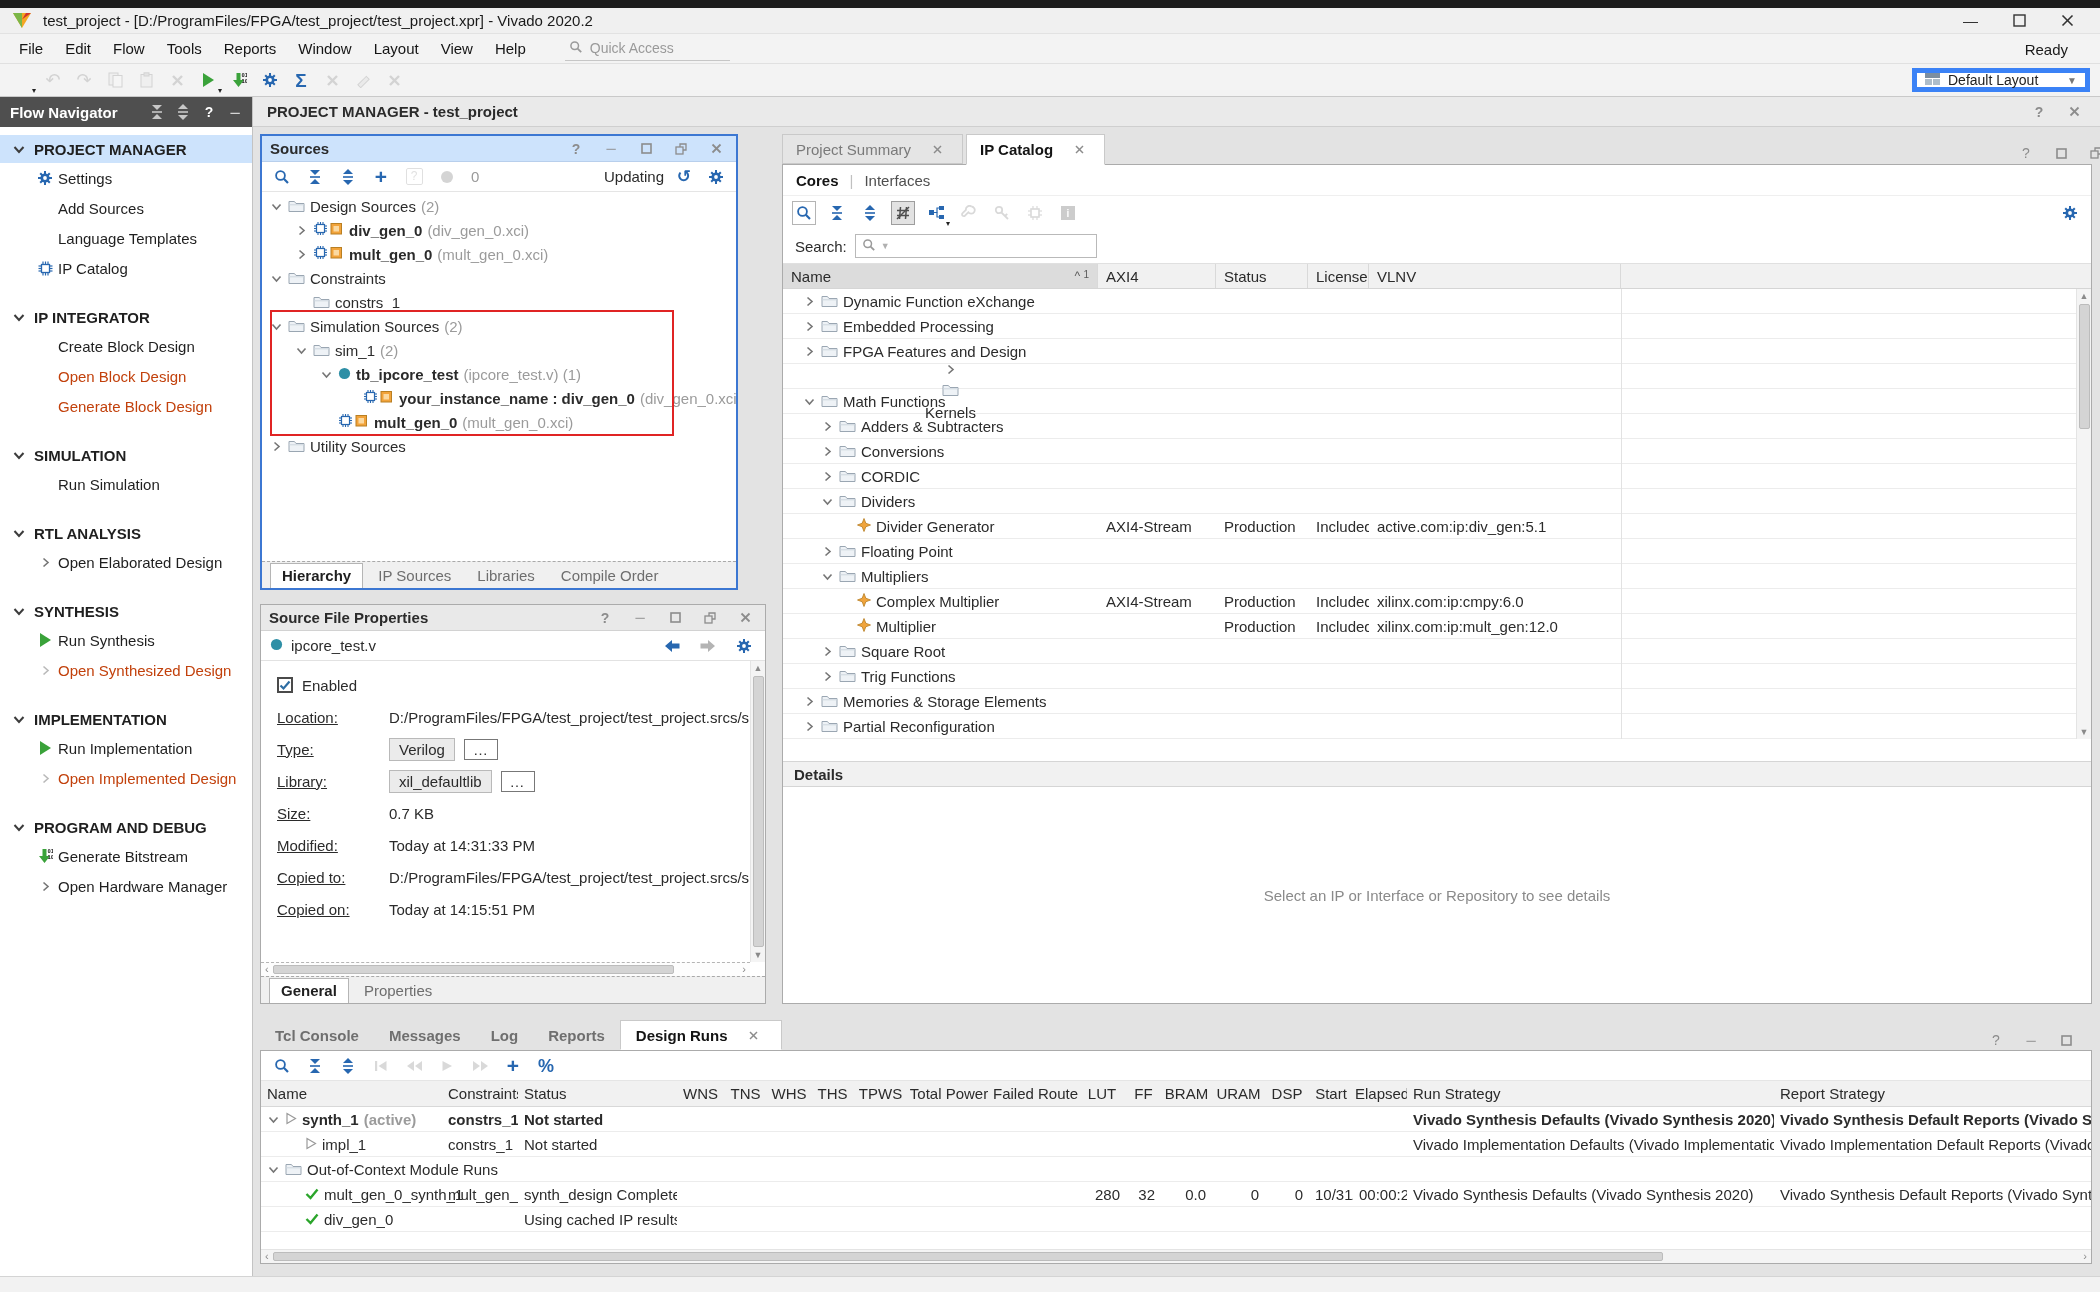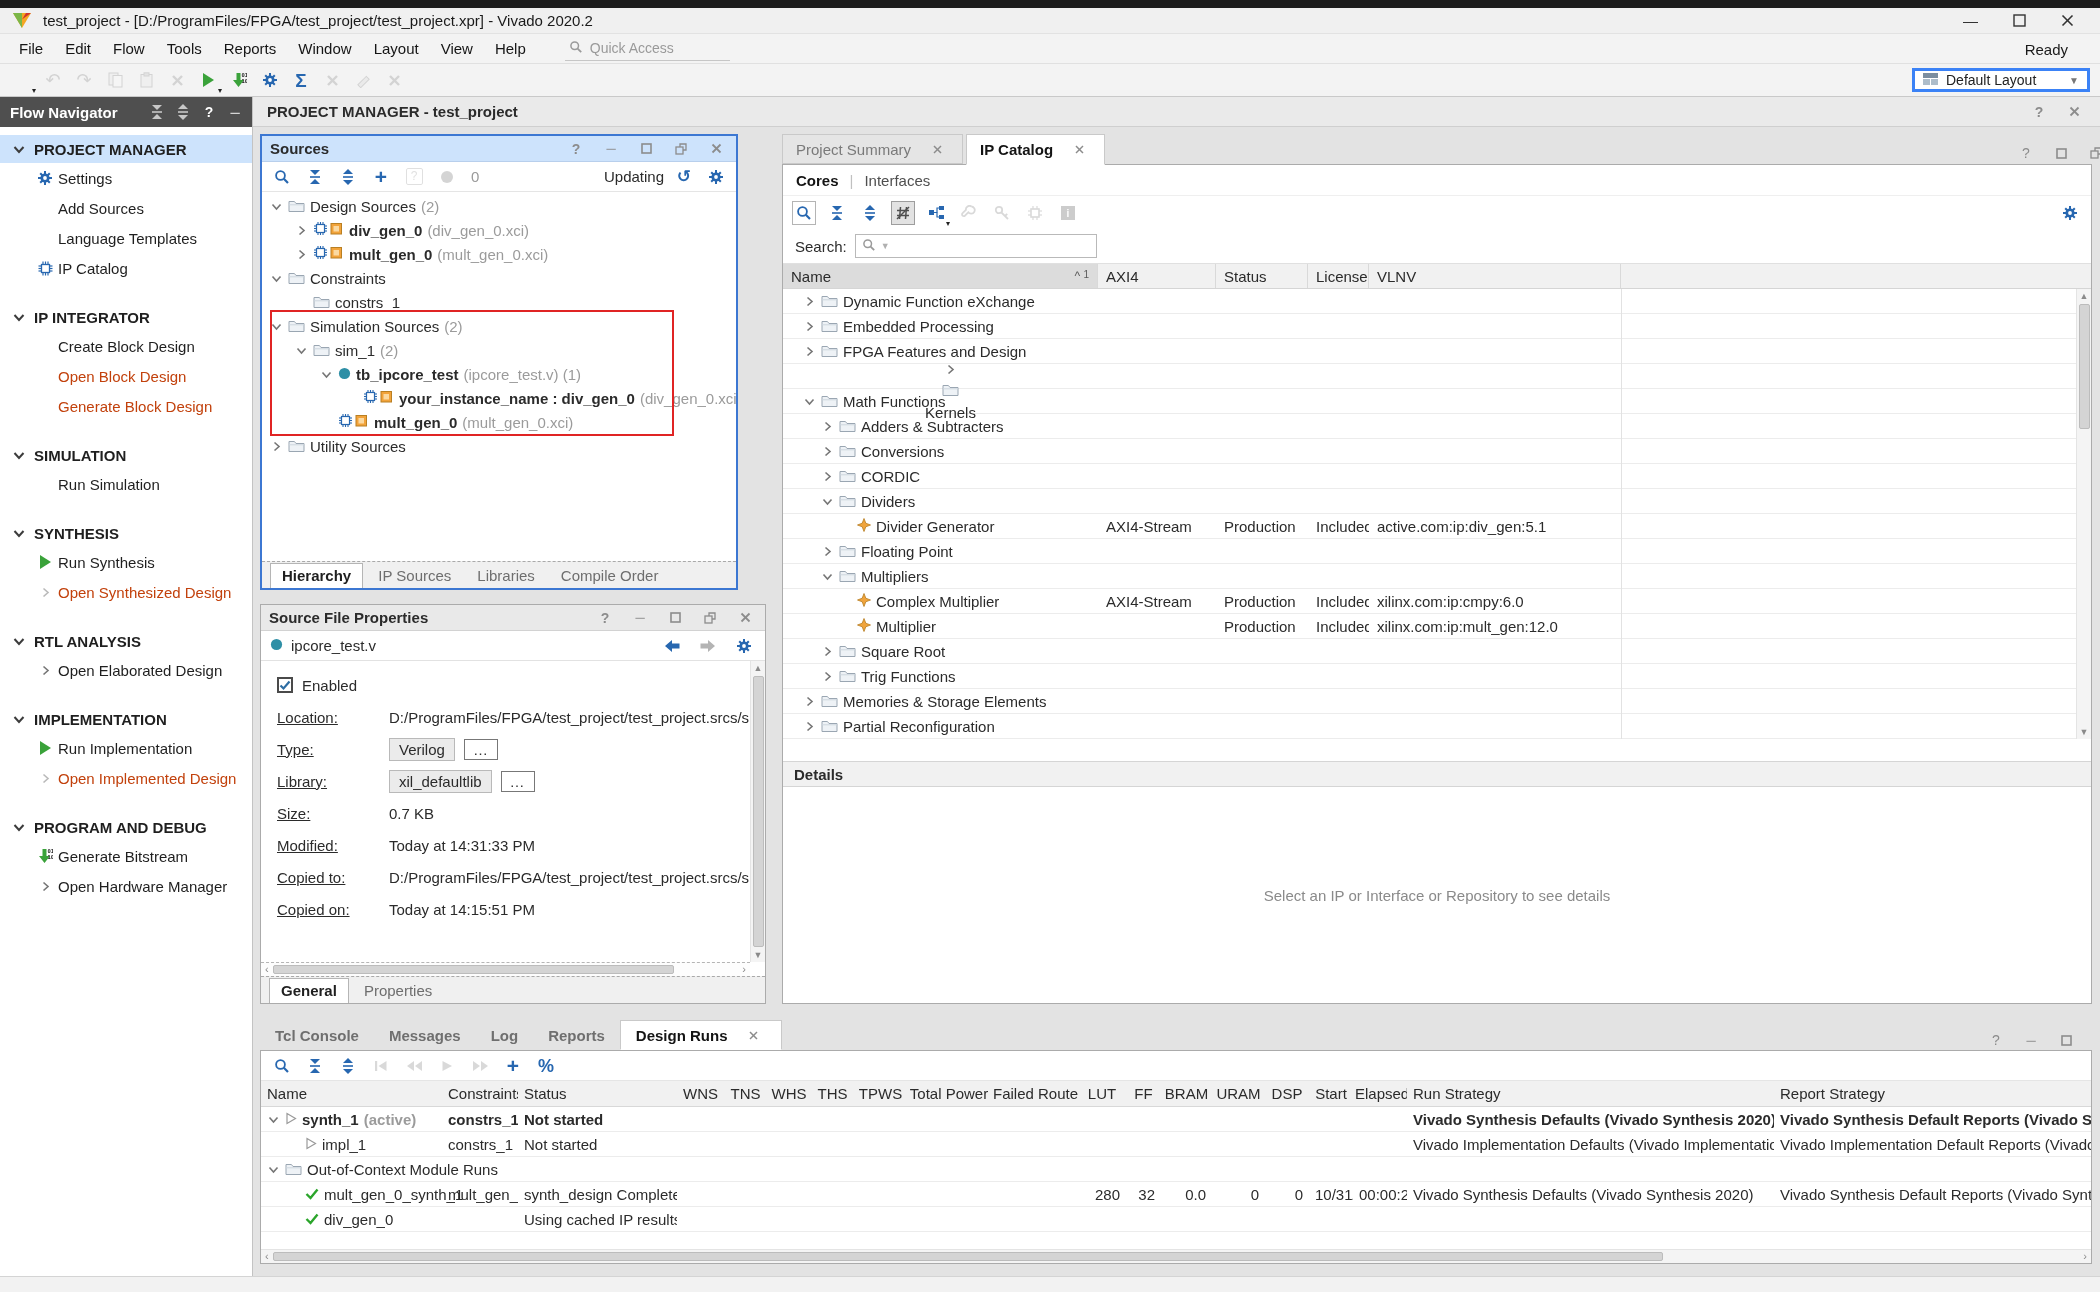--- a/index.html
+++ b/index.html
@@ -21,21 +21,21 @@
 
   .menubar { position:absolute; left:0; top:34px; right:0; height:30px; background:#f3f3f3;
     border-bottom:1px solid #e0e0e0; display:flex; align-items:center; padding-left:8px; }
   .menu-item { padding:4px 11px; color:#151515; }
   .quick-access { margin-left:28px; width:165px; display:flex; align-items:center; gap:7px;
     color:#9a9a9a; border-bottom:1px solid #c6c6c6; padding:3px 4px; font-size:14px; }
   .ready { position:absolute; right:32px; top:7px; color:#1a1a1a; }
 
   .main-toolbar { position:absolute; top:64px; left:0; right:0; height:33px; background:#f3f3f3;
     border-bottom:1px solid #c9c9c9; display:flex; align-items:center; padding:0 10px; gap:7px; }
-  .layout-select { margin-left:auto; width:178px; height:24px; background:#fff; border:3px solid #3b82f6;
+  .layout-select { margin-left:auto; width:178px; height:24px; background:#fff; border:5px solid #3b82f6;
     display:flex; align-items:center; gap:8px; padding:0 8px; font-size:14px; color:#222; }
   .layout-select .dd { margin-left:auto; color:#777; font-size:10px; }
 
   
   .tbtn { min-width:24px; height:24px; display:inline-flex; align-items:center; justify-content:center; position:relative; }
   .tbtn.boxed { border:1px solid #b4b4b4; background:#fff; }
   .tbtn.pressed { border:1px solid #9d9d9d; background:#e2e2e2; }
   .tbtn.disabled { opacity:.5; filter:grayscale(1); }
   .tbtn .caret { position:absolute; right:-2px; bottom:-3px; font-size:8px; color:#222; }
   .badge-num { color:#9a9a9a; margin-left:3px; }
@@ -429,55 +429,55 @@
             <span>Run Simulation</span>
           </div>
         </div>
         <div class="fn-section">
           <div class="fn-sec-header">
             <span class="chev">
               <svg width="12" height="11">
                 <path d="M1.5 3 L6 8 L10.5 3" fill="none" stroke="#3c3c3c" stroke-width="2"></path>
               </svg>
             </span>
+            <span>RTL ANALYSIS</span>
+          </div>
+          <div class="fn-item">
+            <span class="slot">
+              <svg width="11" height="11">
+                <path d="M3.5 1.5 L8 5.5 L3.5 9.5" fill="none" stroke="#767676" stroke-width="1.6"></path>
+              </svg>
+            </span>
+            <span>Open Elaborated Design</span>
+          </div>
+        </div>
+        <div class="fn-section">
+          <div class="fn-sec-header">
+            <span class="chev">
+              <svg width="12" height="11">
+                <path d="M1.5 3 L6 8 L10.5 3" fill="none" stroke="#3c3c3c" stroke-width="2"></path>
+              </svg>
+            </span>
             <span>SYNTHESIS</span>
           </div>
           <div class="fn-item">
             <span class="slot">
               <svg width="14" height="16">
                 <path d="M2 1 L13 8 L2 15 z" fill="#3aa23a"></path>
               </svg>
             </span>
             <span>Run Synthesis</span>
           </div>
           <div class="fn-item disabled">
             <span class="slot">
               <svg width="11" height="11">
                 <path d="M3.5 1.5 L8 5.5 L3.5 9.5" fill="none" stroke="#767676" stroke-width="1.6"></path>
               </svg>
             </span>
             <span>Open Synthesized Design</span>
-          </div>
-        </div>
-        <div class="fn-section">
-          <div class="fn-sec-header">
-            <span class="chev">
-              <svg width="12" height="11">
-                <path d="M1.5 3 L6 8 L10.5 3" fill="none" stroke="#3c3c3c" stroke-width="2"></path>
-              </svg>
-            </span>
-            <span>RTL ANALYSIS</span>
-          </div>
-          <div class="fn-item">
-            <span class="slot">
-              <svg width="11" height="11">
-                <path d="M3.5 1.5 L8 5.5 L3.5 9.5" fill="none" stroke="#767676" stroke-width="1.6"></path>
-              </svg>
-            </span>
-            <span>Open Elaborated Design</span>
           </div>
         </div>
         <div class="fn-section">
           <div class="fn-sec-header">
             <span class="chev">
               <svg width="12" height="11">
                 <path d="M1.5 3 L6 8 L10.5 3" fill="none" stroke="#3c3c3c" stroke-width="2"></path>
               </svg>
             </span>
             <span>IMPLEMENTATION</span>

